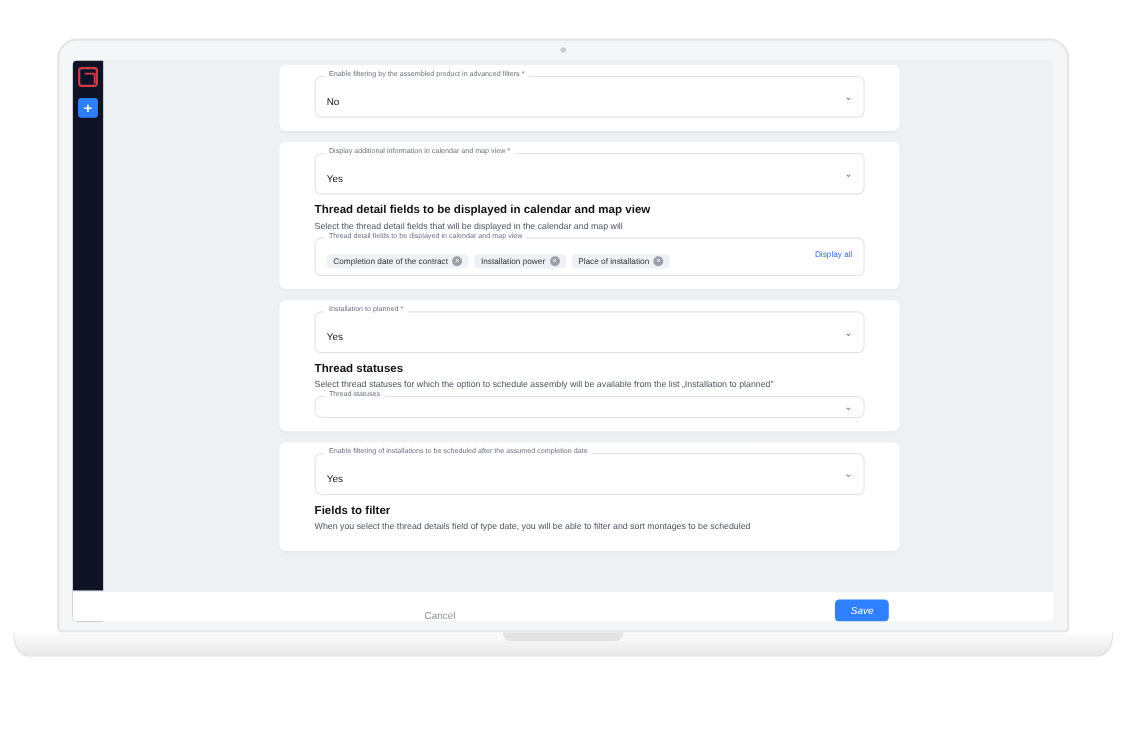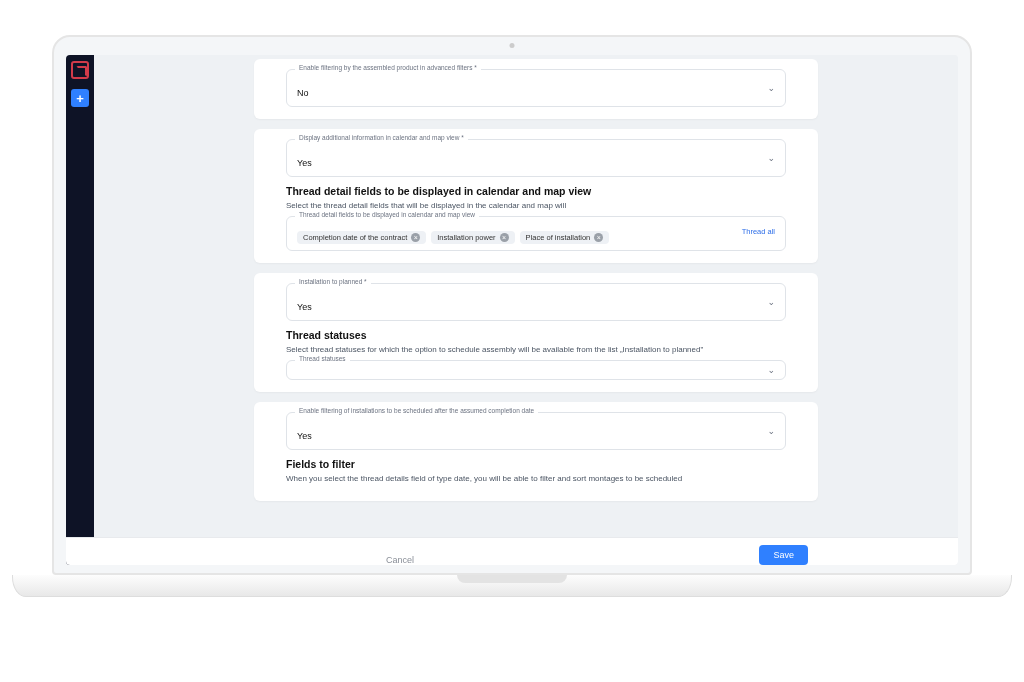--- a/index.html
+++ b/index.html
@@ -206,20 +206,21 @@
     color: #8a8f98;
     cursor: pointer;
   }
   .btn-save {
     background: #2f80ff;
     color: #fff;
     font-size: 9px;
     padding: 5px 14px;
     border-radius: 4px;
     cursor: pointer;
+    font-style: italic;
   }
 </style>
 </head>
 <body>
 
 <div class="device">
   <div class="device-screen">
     <div class="camera"></div>
     <div class="app">
 
@@ -242,21 +243,21 @@
         <div class="card">
           <div class="field select">
             <span class="field-label">Display additional information in calendar and map view *</span>
             <span class="field-value">Yes</span>
             <span class="chevron">⌄</span>
           </div>
           <div class="section-title">Thread detail fields to be displayed in calendar and map view</div>
           <div class="section-desc">Select the thread detail fields that will be displayed in the calendar and map will</div>
           <div class="field chips-field">
             <span class="field-label">Thread detail fields to be displayed in calendar and map view</span>
-            <span class="delete-all">Thread all</span>
+            <span class="delete-all">Display all</span>
             <div class="chips">
               <span class="chip">
                   <span>Completion date of the contract</span>
                   <span class="chip-x">×</span>
                 </span>
               <span class="chip">
                   <span>Installation power</span>
                   <span class="chip-x">×</span>
                 </span>
               <span class="chip">

